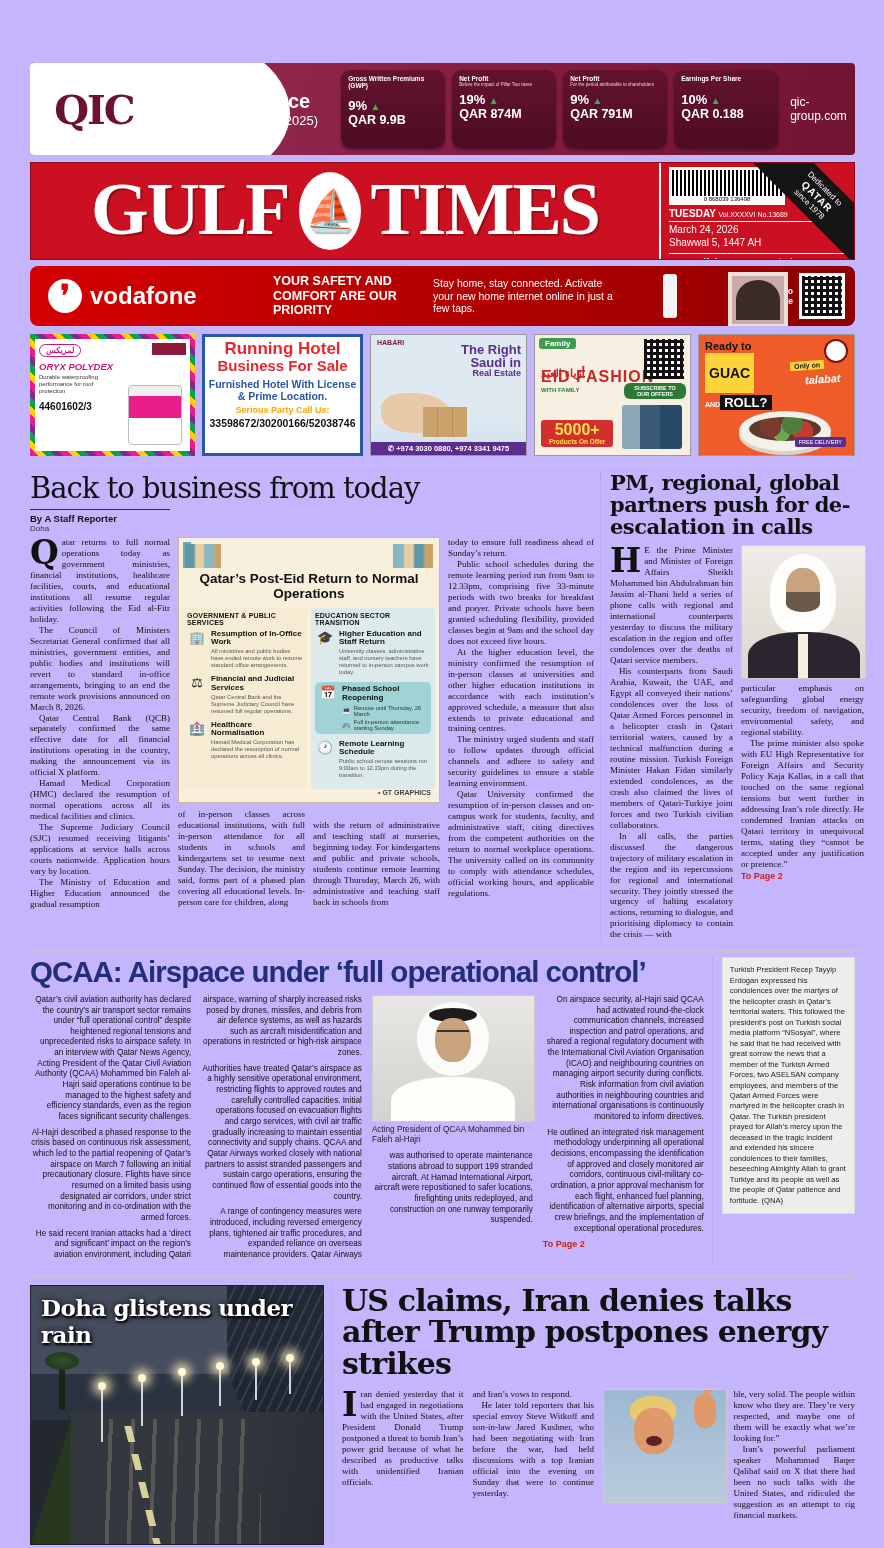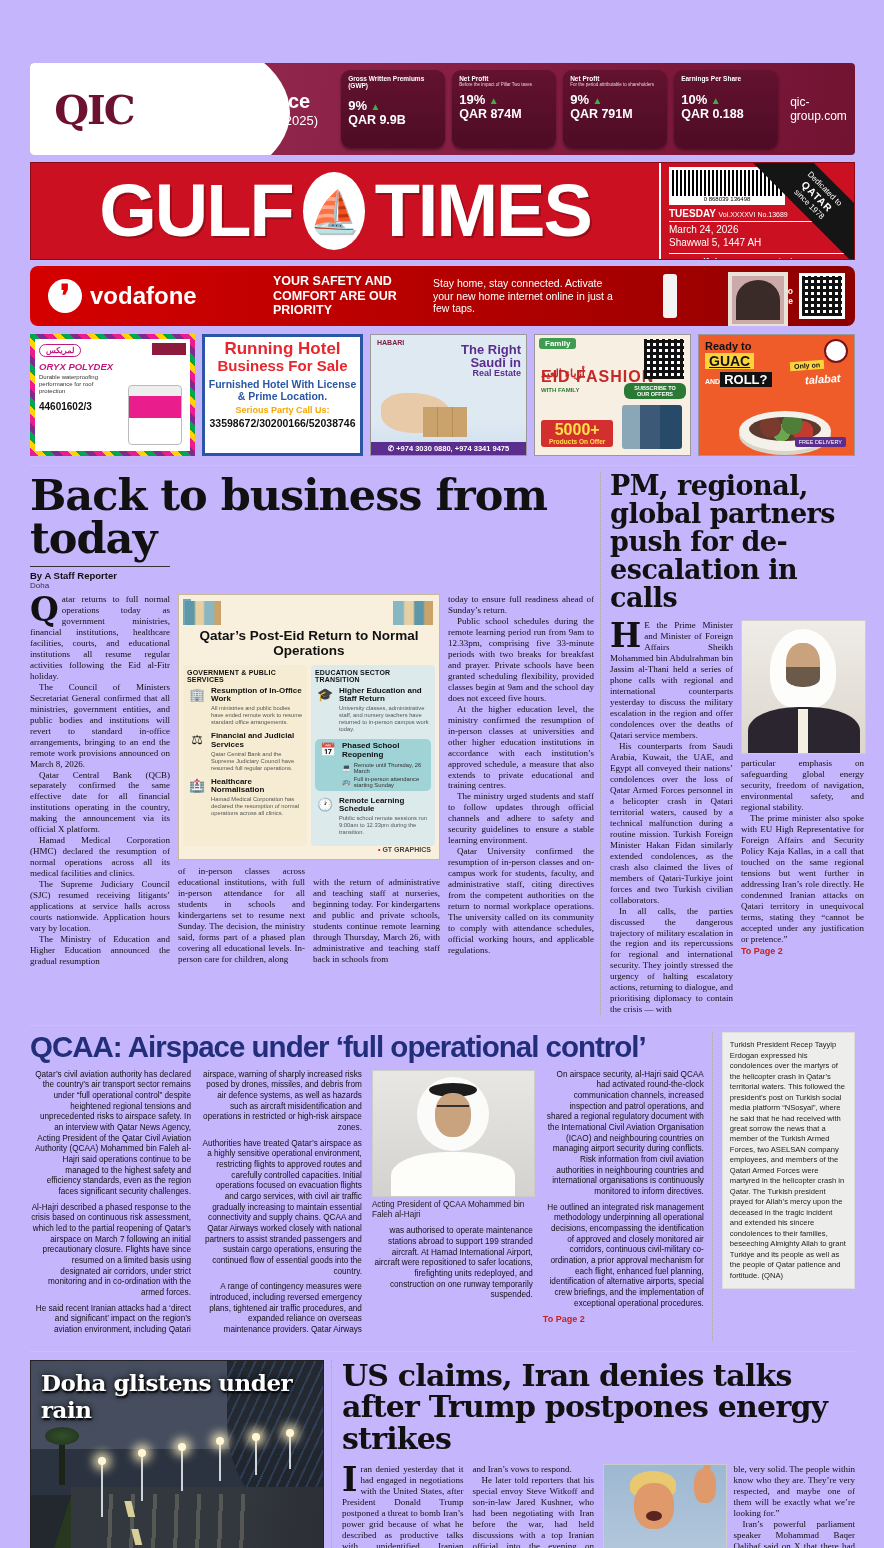--- a/index.html
+++ b/index.html
@@ -26,22 +26,22 @@
   .stat .sub{font-size:4.5px;line-height:1.1;color:#e7cdd8;min-height:5px;}
   .stat .pct{font-size:13px;font-weight:bold;margin-top:4px;}
   .stat .pct .up{color:#3fae49;font-size:10px;}
   .stat .val{font-size:12.5px;font-weight:bold;}
   .qic-web{position:relative;color:#fff;font-family:"Liberation Sans",sans-serif;font-size:12px;
            margin-left:12px;}
 
   
   .masthead{margin-top:7px;height:96px;background:#cb1021;border:1px solid #8c0a14;position:relative;
             display:flex;align-items:center;overflow:hidden;}
-  .mast-title{flex:1;display:flex;align-items:center;justify-content:center;gap:10px;
-              color:#fff;font-family:Liberation Sans, sans-serif;font-weight:bold;font-size:74px;
+  .mast-title{flex:1;display:flex;align-items:flex-start;justify-content:center;gap:10px;
+              color:#fff;font-family:Liberation Serif, serif;font-weight:bold;font-size:74px;
               letter-spacing:-2px;text-shadow:2px 2px 0 rgba(0,0,0,.25);line-height:1;}
   .dhow{width:62px;height:78px;background:#fff;border-radius:50%;display:flex;align-items:center;
         justify-content:center;font-size:40px;color:#000;flex:0 0 auto;}
   .mast-right{width:195px;height:100%;border-left:2px solid #fff;color:#fff;
               font-family:"Liberation Sans",sans-serif;padding:4px 8px;box-sizing:border-box;position:relative;}
   .barcode{width:110px;height:26px;background:repeating-linear-gradient(90deg,#000 0 2px,#fff 2px 4px);
            border:3px solid #fff;border-bottom:0;}
   .barcode-digits{background:#fff;color:#000;font-size:6px;width:110px;text-align:center;
                   border:3px solid #fff;border-top:0;box-sizing:content-box;}
   .day-vol{font-size:10px;font-weight:bold;margin-top:3px;border-bottom:1px solid #fff;padding-bottom:2px;}
@@ -116,21 +116,21 @@
            font-weight:bold;border-radius:6px;padding:2px 5px;width:52px;text-align:center;}
   .eid-offer{position:absolute;left:6px;bottom:8px;background:#d32f2f;color:#ffe047;font-weight:bold;
              text-align:center;padding:2px 8px;border-radius:3px;}
   .eid-offer .big{font-size:16px;line-height:1;}
   .eid-offer .sm{font-size:6.5px;}
   .clothes{position:absolute;right:8px;bottom:6px;width:60px;height:44px;
            background:linear-gradient(90deg,#8aa7b8 0 18px,#3c5a78 18px 38px,#274a68 38px);border-radius:3px;}
   .ad-tala{background:#ef5c2a;}
   .tala-l1{color:#111;font-weight:bold;font-size:11px;margin:5px 0 0 6px;}
   .tala-guac{display:inline-block;background:#ffd43a;color:#111;font-weight:bold;font-size:14px;
-             padding:0 4px;margin:1px 0 0 6px;text-decoration:underline;}
+             padding:12px 4px;margin:1px 0 0 6px;}
   .tala-and{color:#fff;font-weight:bold;font-size:7px;margin-left:6px;}
   .tala-roll{display:inline-block;background:#111;color:#fff;font-weight:bold;font-size:13px;padding:0 4px;}
   .tala-only{position:absolute;right:30px;top:26px;background:#ffd43a;color:#111;font-size:7px;
              font-weight:bold;padding:1px 4px;transform:rotate(-4deg);}
   .tala-brand{position:absolute;right:14px;top:38px;color:#fff;font-size:11px;font-style:italic;
               font-weight:bold;transform:rotate(-4deg);}
   .tala-logo{position:absolute;right:6px;top:4px;width:20px;height:20px;background:#fff;border-radius:50%;
              border:2px solid #7a1313;}
   .bowl{position:absolute;left:40px;bottom:4px;width:92px;height:40px;background:#f4f1ea;border-radius:50%;
         box-shadow:0 4px 0 #d9d4c8;}
@@ -141,21 +141,21 @@
                  radial-gradient(circle at 45% 65%,#6aa84f 0 20%,transparent 21%),#5c3a2e;}
   .tala-tag{position:absolute;right:8px;bottom:8px;background:#5b2d8e;color:#fff;font-size:5.5px;
             padding:2px 4px;border-radius:2px;}
 
   
   .rule{border:0;border-top:1px solid #c9c9c9;margin:9px 0 0 0;}
   .top-section{display:flex;margin-top:6px;}
   .lead{width:562px;padding-right:8px;}
   .pm{width:254px;border-left:1px dotted #aaa;padding-left:9px;}
 
-  .lead-head{font-size:43px;font-weight:bold;letter-spacing:-1px;line-height:1.0;margin:2px 0 6px 0;
+  .lead-head{font-size:29px;font-weight:normal;letter-spacing:-1px;line-height:1.0;margin:2px 0 6px 0;
              font-family:"DejaVu Serif",serif;}
   .byline{border-top:1px solid #333;width:140px;padding-top:3px;font-family:"Liberation Sans",sans-serif;}
   .byline .by{font-size:9.5px;font-weight:bold;}
   .byline .dl{font-size:8px;color:#333;}
   .lead-body{display:flex;gap:8px;margin-top:4px;}
   .colnarrow{width:140px;flex:0 0 auto;}
   .colmid{width:262px;flex:0 0 auto;}
   .serif-body p{font-size:9px;line-height:1.22;text-align:justify;margin:0;}
   .serif-body p + p{text-indent:9px;}
   .dropcap > p:first-child::first-letter{float:left;font-size:33px;line-height:.82;padding:2px 3px 0 0;
@@ -182,21 +182,21 @@
   .info-ico{width:20px;font-size:13px;flex:0 0 auto;text-align:center;filter:grayscale(.2);}
   .info-it{font-size:8px;font-weight:bold;line-height:1.1;}
   .info-id{font-size:5.8px;color:#555;line-height:1.2;margin-top:1px;}
   .info-hl{background:#9fd3d6;border-radius:5px;padding:3px;}
   .info-b{display:flex;gap:3px;font-size:5.8px;color:#333;margin-top:2px;align-items:center;}
   .info-b .bi{font-size:7px;}
   .gt-credit{text-align:right;font-size:7px;font-weight:bold;color:#444;padding:0 4px 2px 0;}
   .gt-credit .dot{color:#d02;}
 
   
-  .pm-head{font-size:27px;font-weight:bold;line-height:1.04;letter-spacing:-.5px;margin:0 0 8px 0;
+  .pm-head{font-size:21px;font-weight:bold;line-height:1.04;letter-spacing:-.5px;margin:0 0 8px 0;
            font-family:"DejaVu Serif",serif;}
   .pm-body{display:flex;gap:8px;}
   .pm-body .c{width:123px;}
   .photo-sheikh{width:123px;height:132px;background:linear-gradient(180deg,#efece7,#dcd6cd);
                 position:relative;overflow:hidden;border:1px solid #ccc;margin-bottom:4px;}
   .sheikh-ghutra{position:absolute;left:28px;top:8px;width:66px;height:80px;background:#fdfdfb;
                  border-radius:50% 50% 40% 40%;}
   .sheikh-face{position:absolute;left:44px;top:22px;width:34px;height:42px;background:#c9a37e;border-radius:45%;}
   .sheikh-beard{position:absolute;left:44px;top:46px;width:34px;height:20px;background:#6b5a4a;border-radius:0 0 45% 45%;}
   .sheikh-robe{position:absolute;left:6px;bottom:-6px;width:112px;height:52px;background:#2b2530;border-radius:45% 45% 0 0;}

